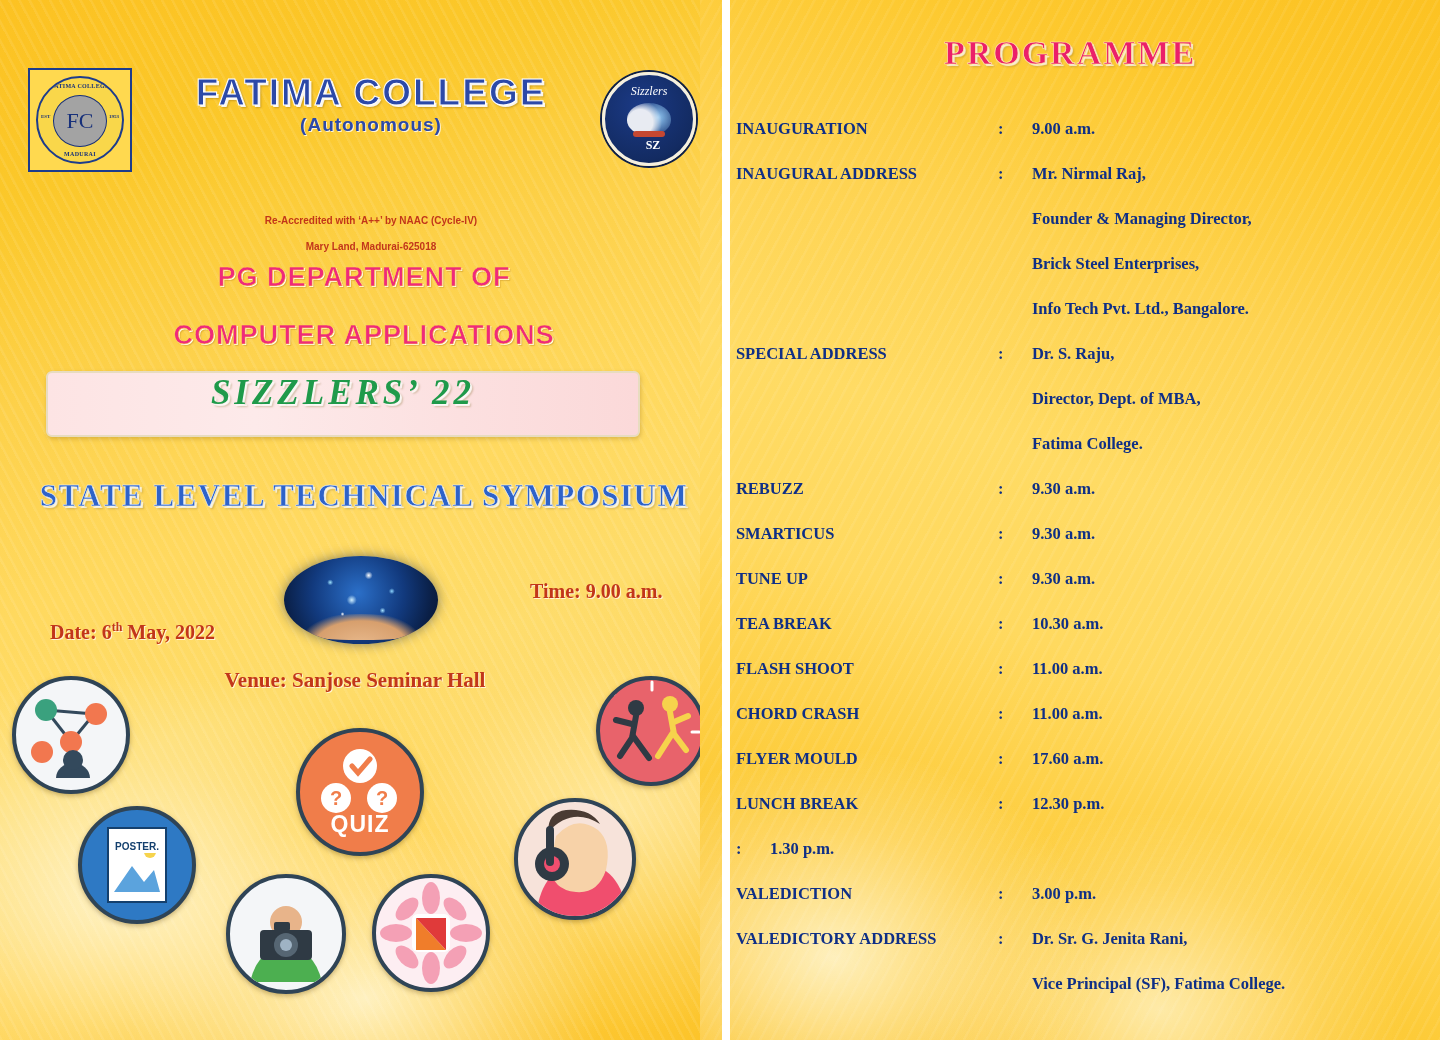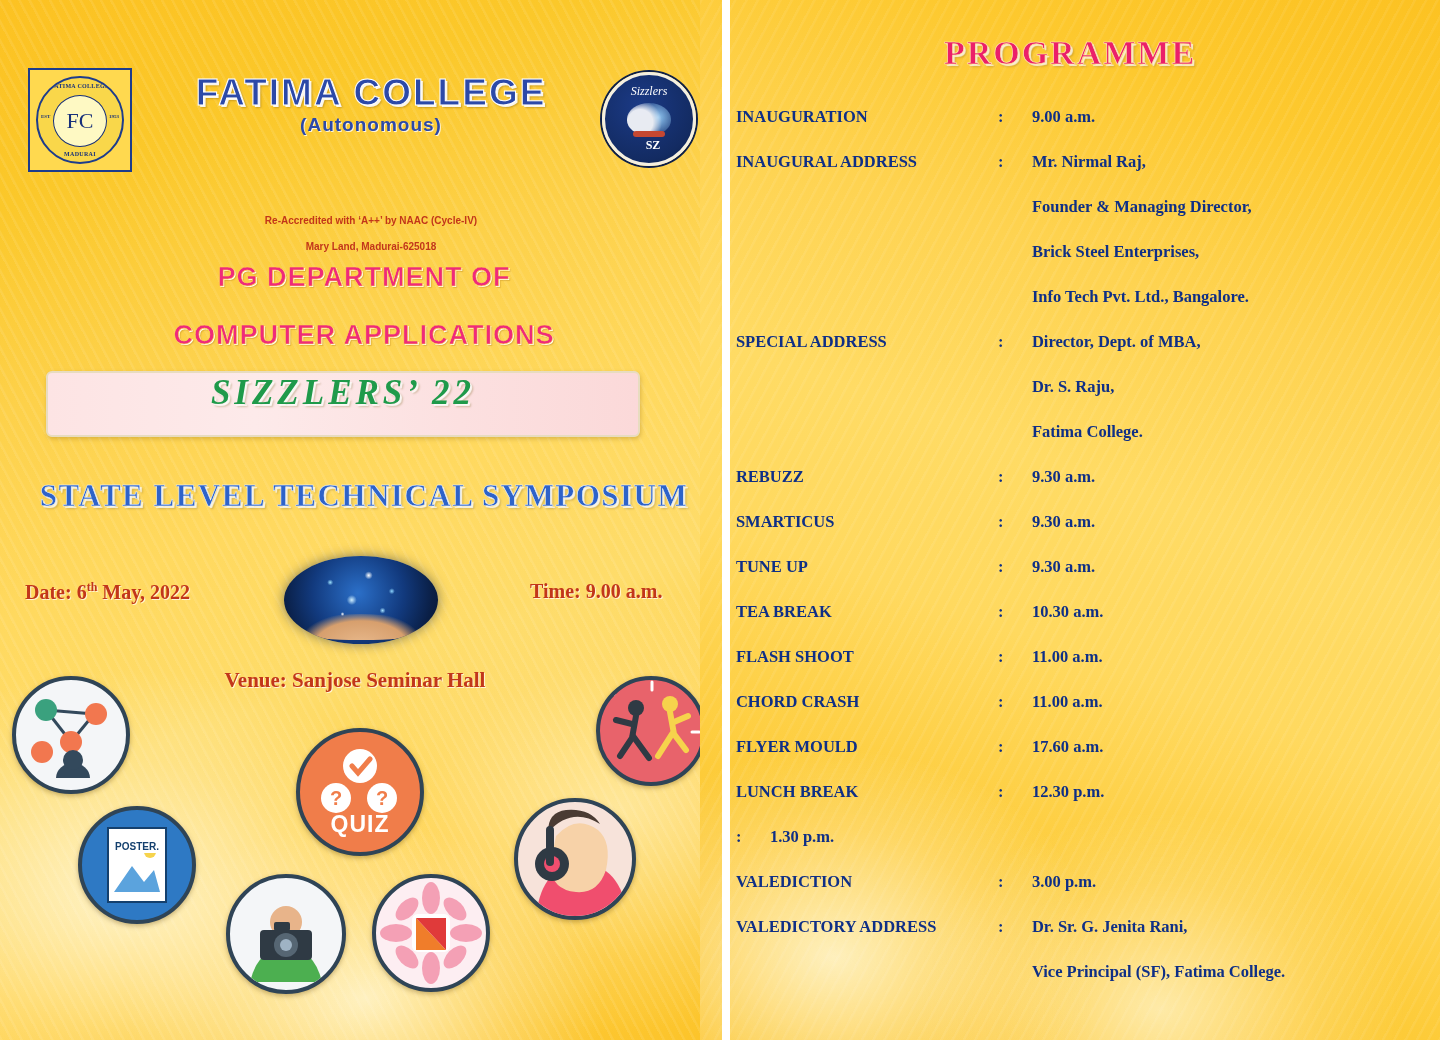--- a/index.html
+++ b/index.html
@@ -98,21 +98,21 @@
     color: #17307a;
     letter-spacing: .3px;
   }
   .seal .ring-text-top { top: 5px; }
   .seal .ring-text-bot { bottom: 5px; }
   .seal .inner {
     position: absolute;
     left: 15px; top: 17px;
     width: 54px; height: 52px;
     border-radius: 50%;
-    background: #fef9c3;
+    background: #a3a3a3;
     border: 1px solid #17307a;
     box-sizing: border-box;
   }
   .seal .inner .mono {
     position: absolute;
     left: 0; right: 0; top: 12px;
     text-align: center;
     font-size: 22px;
     color: #17307a;
     font-family: "Liberation Serif", serif;
@@ -301,21 +301,21 @@
 
   .datetime {
     position: absolute;
     top: 580px;
     font-family: "Liberation Serif", serif;
     font-weight: bold;
     font-size: 20px;
     color: #c2361a;
     text-shadow: 1px 1px 0 rgba(255,255,255,0.7);
   }
-  .date-txt { left: 25px; }
+  .date-txt { left: 50px; margin-top: 40px; }
   .time-txt { left: 498px; margin-left: 32px; }
   .datetime sup { font-size: 12px; }
 
   .venue {
     position: absolute;
     left: 60px;
     top: 668px;
     width: 590px;
     text-align: center;
     font-family: "Liberation Serif", serif;
@@ -376,21 +376,21 @@
     font-weight: bold;
     font-size: 34px;
     letter-spacing: 2px;
     color: #eb1f6a;
     -webkit-text-stroke: 0.7px #ffe9a8;
     text-shadow: 2px 2px 1px rgba(255,255,255,0.8), 3px 3px 2px rgba(120,80,0,0.3);
   }
   .prog-list {
     position: absolute;
     left: 36px;
-    top: 94px;
+    top: 106px;
     width: 650px;
   }
   .prog-row {
     display: flex;
     align-items: flex-start;
     margin-bottom: 0px;
   }
   .prog-label {
     width: 262px;
     font-family: "Liberation Serif", serif;
@@ -597,22 +597,22 @@
           <span class="vline">Founder &amp; Managing Director,</span>
           <span class="vline">Brick Steel Enterprises,</span>
           <span class="vline">Info Tech Pvt. Ltd., Bangalore.</span>
         </div>
       </div>
 
       <div class="prog-row">
         <div class="prog-label">SPECIAL  ADDRESS</div>
         <div class="prog-colon">:</div>
         <div class="prog-value">
+          <span class="vline">Dr. S. Raju,</span>
           <span class="vline">Director, Dept. of  MBA,</span>
-          <span class="vline">Dr. S. Raju,</span>
           <span class="vline">Fatima College.</span>
         </div>
       </div>
 
       <div class="prog-row">
         <div class="prog-label">REBUZZ</div>
         <div class="prog-colon">:</div>
         <div class="prog-value">
           <span class="vline">9.30 a.m.</span>
         </div>

